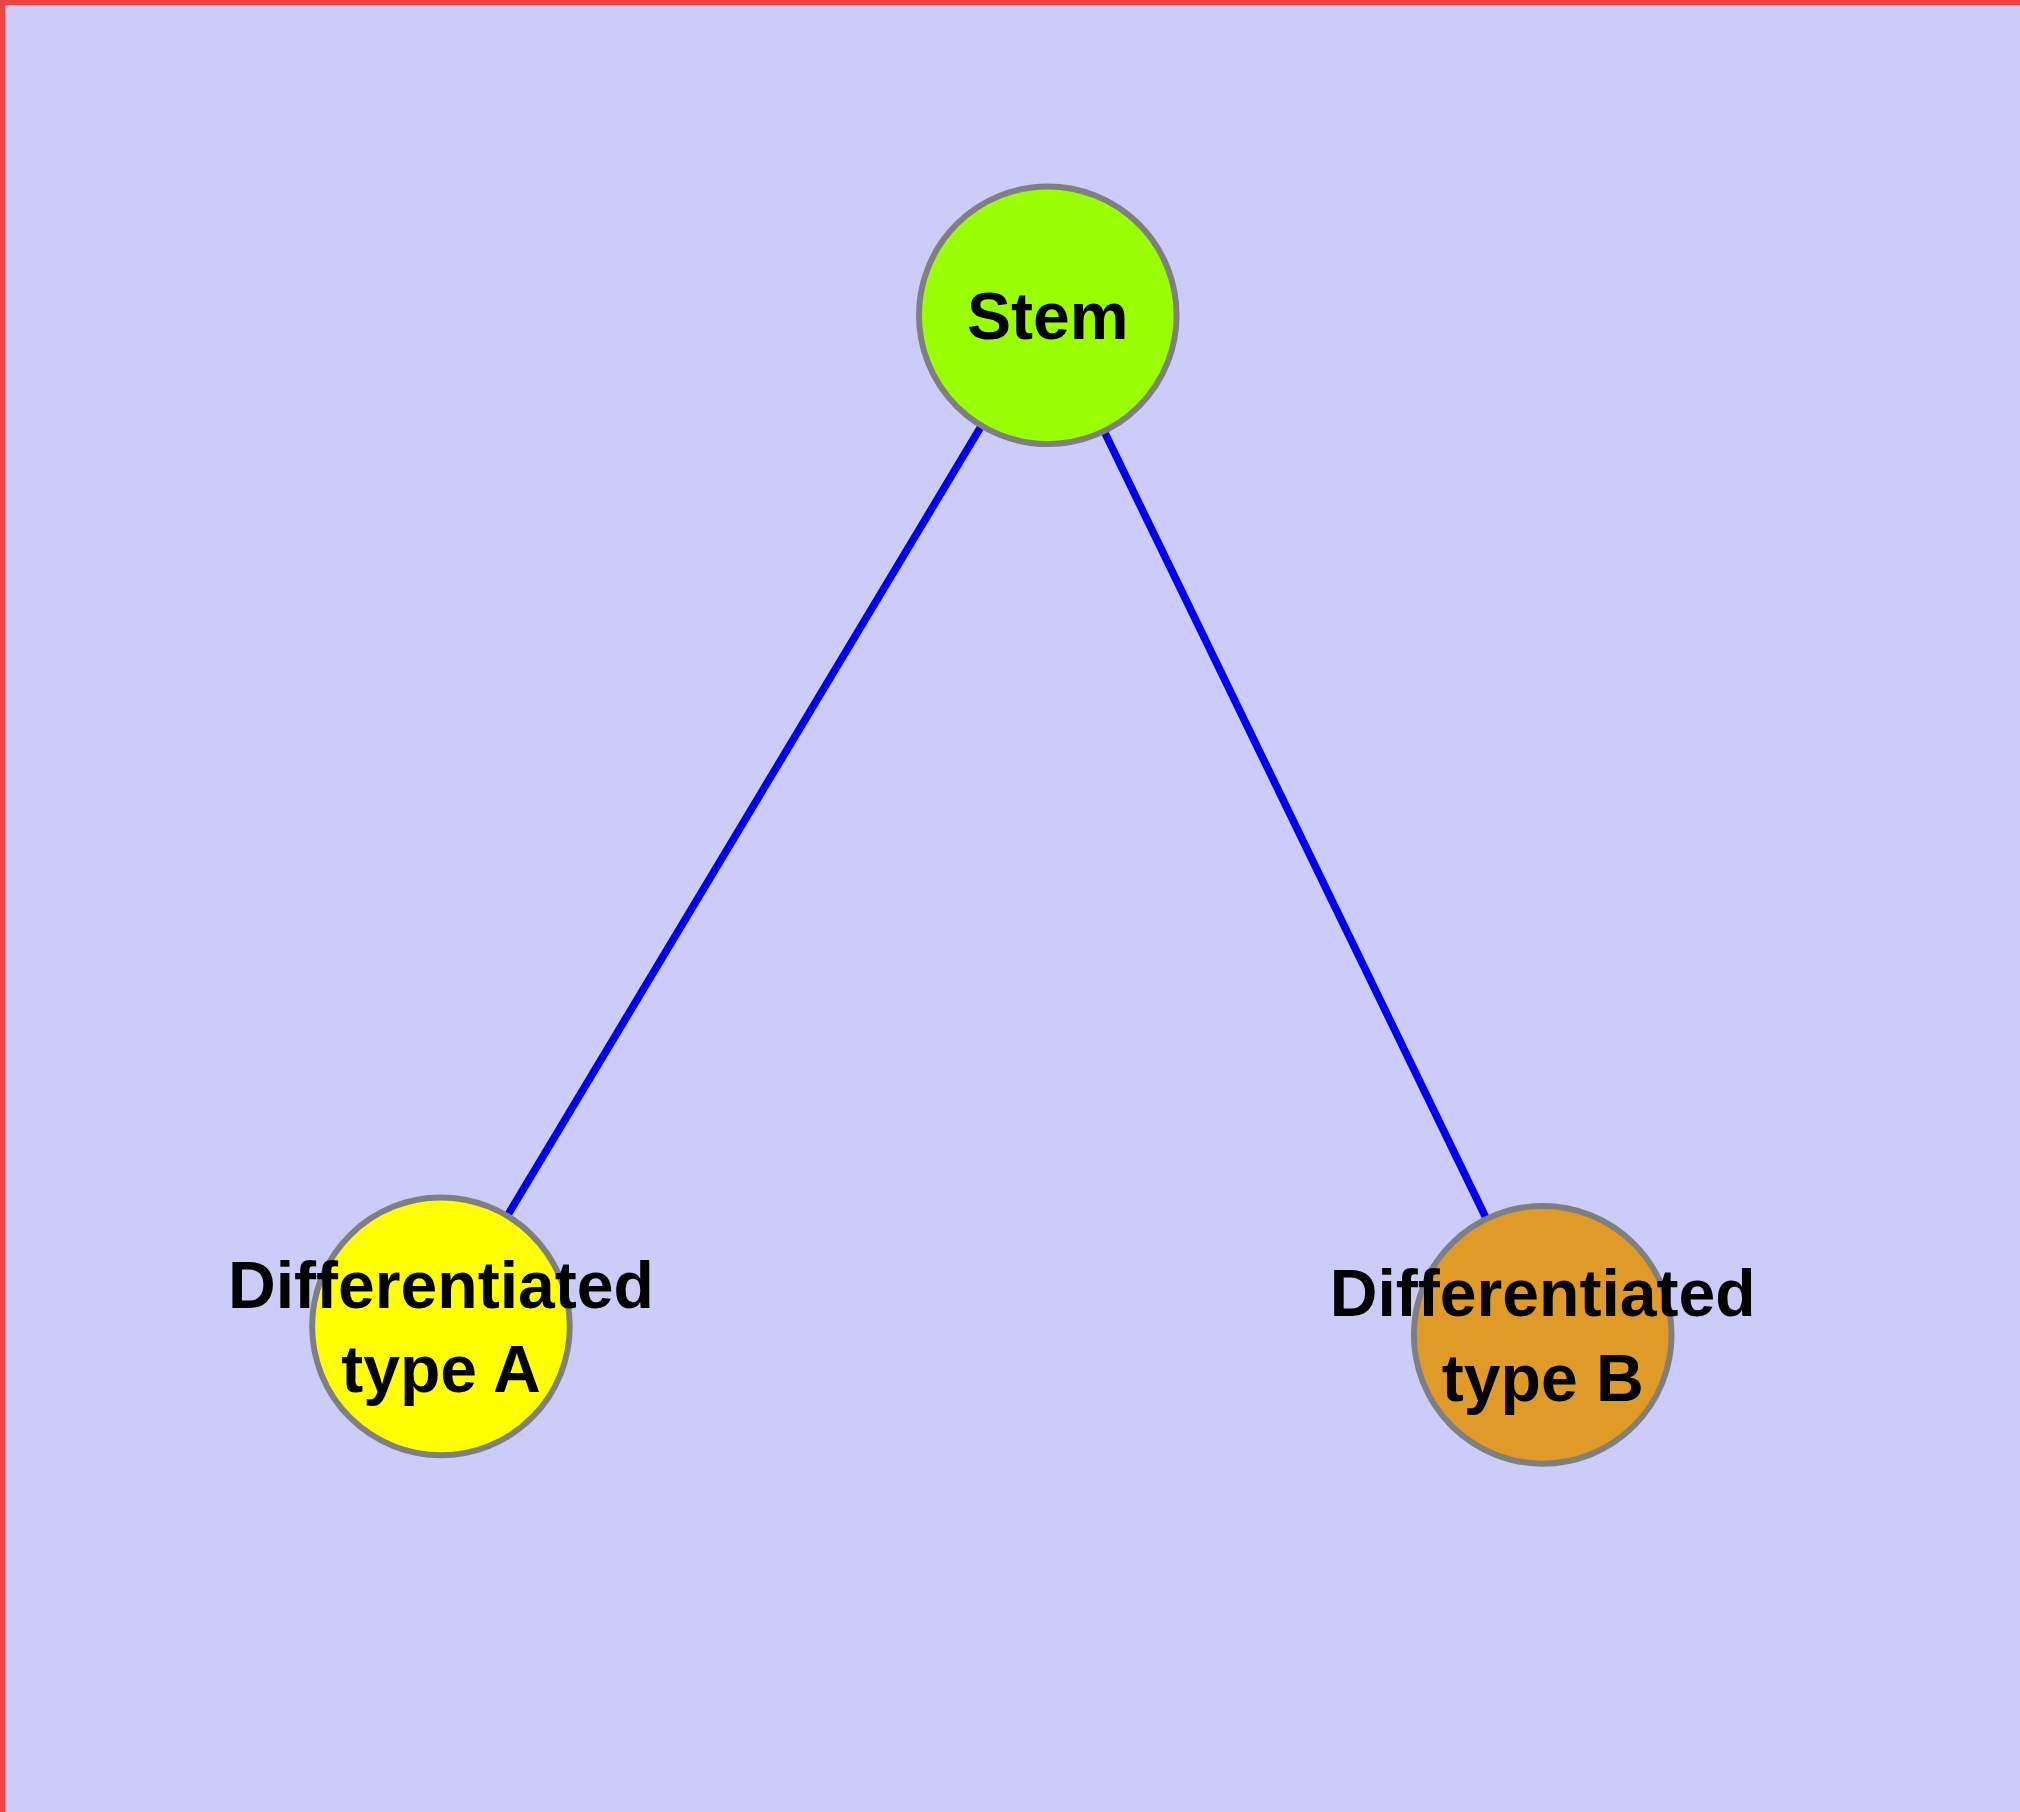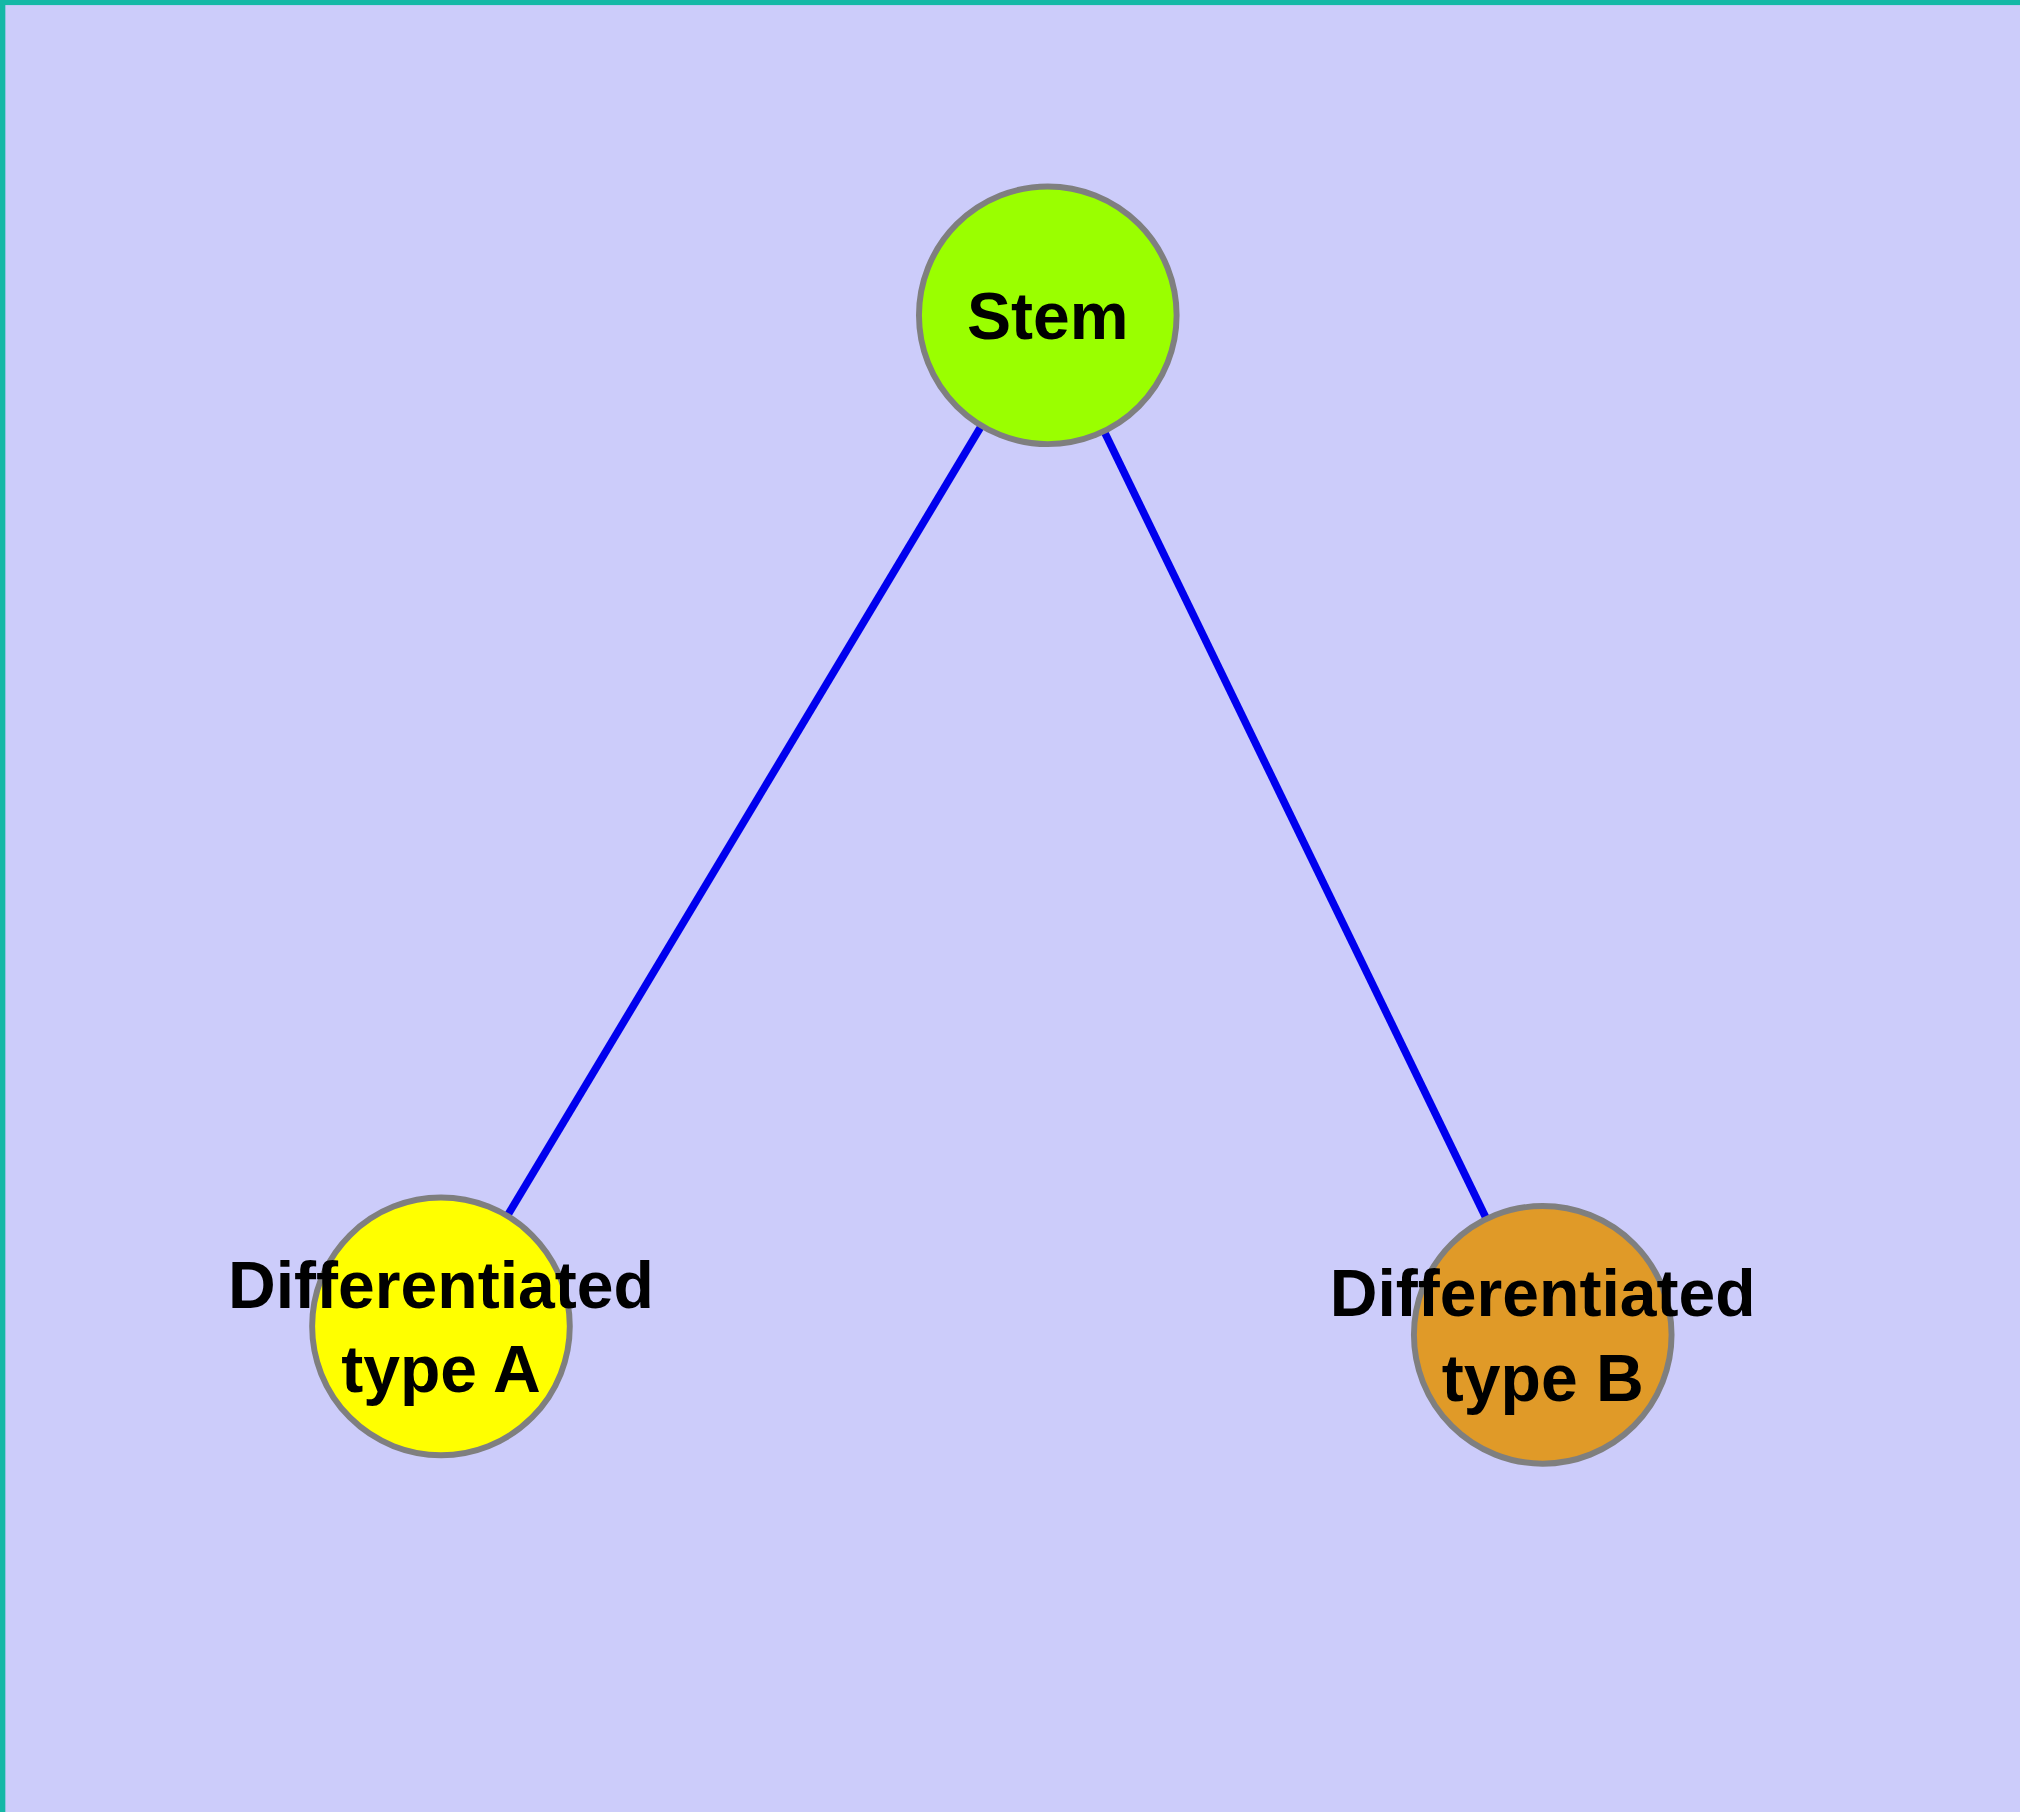--- a/index.html
+++ b/index.html
@@ -10,21 +10,21 @@
   body {
     width: 2021px;
     height: 1812px;
     overflow: hidden;
     font-family: "Liberation Sans", sans-serif;
   }
   #canvas-root {
     position: relative;
     width: 2021px;
     height: 1812px;
-    background: #14b8a6;
+    background: #ef4444;
   }
   #graph-svg {
     position: absolute;
     top: 0;
     left: 0;
     width: 2021px;
     height: 1812px;
     display: block;
   }
   .node-label-text {

